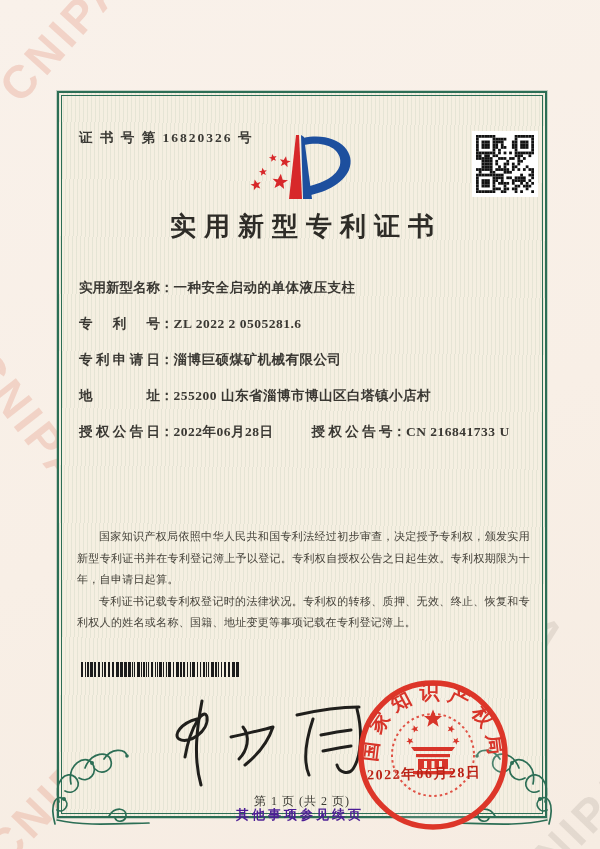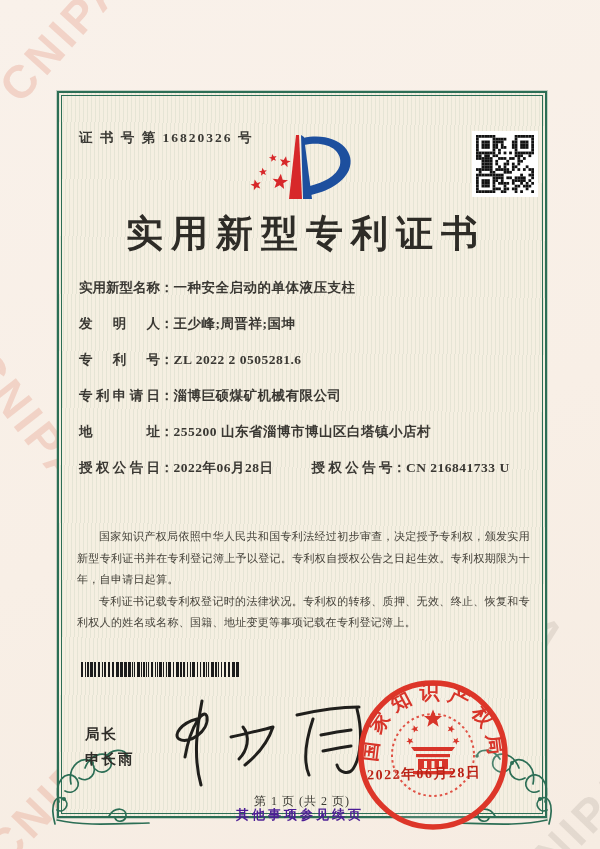--- a/index.html
+++ b/index.html
@@ -34,21 +34,21 @@
   
   .cert-no{
     position:absolute;left:20px;top:36px;font-size:13.5px;font-weight:600;
     letter-spacing:2px;color:#3b3a35;
   }
   .qr{position:absolute;right:7px;top:38px;width:66px;height:66px;background:#fff;
       display:flex;align-items:center;justify-content:center;}
   .logo{position:absolute;left:50%;top:38px;transform:translateX(-50%);}
   .title{
     position:absolute;left:0;right:0;top:116px;text-align:center;
-    font-size:37px;font-weight:700;letter-spacing:8px;text-indent:8px;color:#2e2c27;
+    font-size:26px;font-weight:700;letter-spacing:8px;text-indent:8px;color:#2e2c27;
   }
   
   .fields{position:absolute;left:20px;right:16px;top:184px;font-size:13.5px;font-weight:700;}
   .frow{margin-bottom:14px;line-height:22px;white-space:nowrap;}
   .flabel{display:inline-block;width:81px;text-align:justify;text-align-last:justify;vertical-align:top;}
   .fcolon{display:inline-block;vertical-align:top;}
   .fvalue{display:inline-block;vertical-align:top;letter-spacing:0.5px;}
   .grant-row{display:flex;}
   .grant-b{margin-left:38px;}
   
@@ -377,23 +377,20 @@
     <path d="M63,7 C96,0 117,20 109,39 C102,54 84,62 65,65 L64,56 C83,53 97,45 100,34 C103,20 88,9 64,14 Z" fill="#1d4f9e"></path>
   </svg>
 
   <div class="title">实用新型专利证书</div>
 
   <div class="fields">
     <div class="frow">
       <span class="flabel">实用新型名称</span><span class="fcolon">：</span><span class="fvalue">一种安全启动的单体液压支柱</span>
     </div>
     <div class="frow">
-      <span class="flabel">发明人</span><span class="fcolon">：</span><span class="fvalue">王少峰;周晋祥;国坤</span>
-    </div>
-    <div class="frow">
       <span class="flabel">专利号</span><span class="fcolon">：</span><span class="fvalue">ZL 2022 2 0505281.6</span>
     </div>
     <div class="frow">
       <span class="flabel">专利申请日</span><span class="fcolon">：</span><span class="fvalue">淄博巨硕煤矿机械有限公司</span>
     </div>
     <div class="frow">
       <span class="flabel">地址</span><span class="fcolon">：</span><span class="fvalue">255200 山东省淄博市博山区白塔镇小店村</span>
     </div>
     <div class="frow grant-row">
       <span>
@@ -454,24 +451,20 @@
       <rect x="130" y="0" width="3" height="15" fill="#1c1c1c"></rect>
       <rect x="134" y="0" width="2" height="15" fill="#1c1c1c"></rect>
       <rect x="137" y="0" width="1" height="15" fill="#1c1c1c"></rect>
       <rect x="140" y="0" width="1" height="15" fill="#1c1c1c"></rect>
       <rect x="143" y="0" width="2" height="15" fill="#1c1c1c"></rect>
       <rect x="147" y="0" width="2" height="15" fill="#1c1c1c"></rect>
       <rect x="151" y="0" width="3" height="15" fill="#1c1c1c"></rect>
       <rect x="155" y="0" width="3" height="15" fill="#1c1c1c"></rect>
     </svg>
 
-  <div class="director">
-    <div>局长</div>
-    <div>申长雨</div>
-  </div>
 
   <svg class="signature" width="252" height="98" viewBox="0 0 252 98">
     <g fill="none" stroke="#201f1c" stroke-width="3" stroke-linecap="round" stroke-linejoin="round">
       <path d="M38,64 C44,30 58,14 60,24 C62,38 42,52 32,46 C26,42 34,30 50,26"></path>
       <path d="M55,8 C50,34 46,64 54,92"></path>
       <path d="M96,34 C104,44 100,58 92,66"></path>
       <path d="M84,44 C100,40 116,37 126,34 C120,52 108,64 98,72"></path>
       <path d="M150,22 C172,17 196,14 212,14"></path>
       <path d="M166,26 C158,50 156,68 162,82"></path>
       <path d="M210,16 C216,40 214,64 206,76 C202,82 192,80 190,72"></path>

